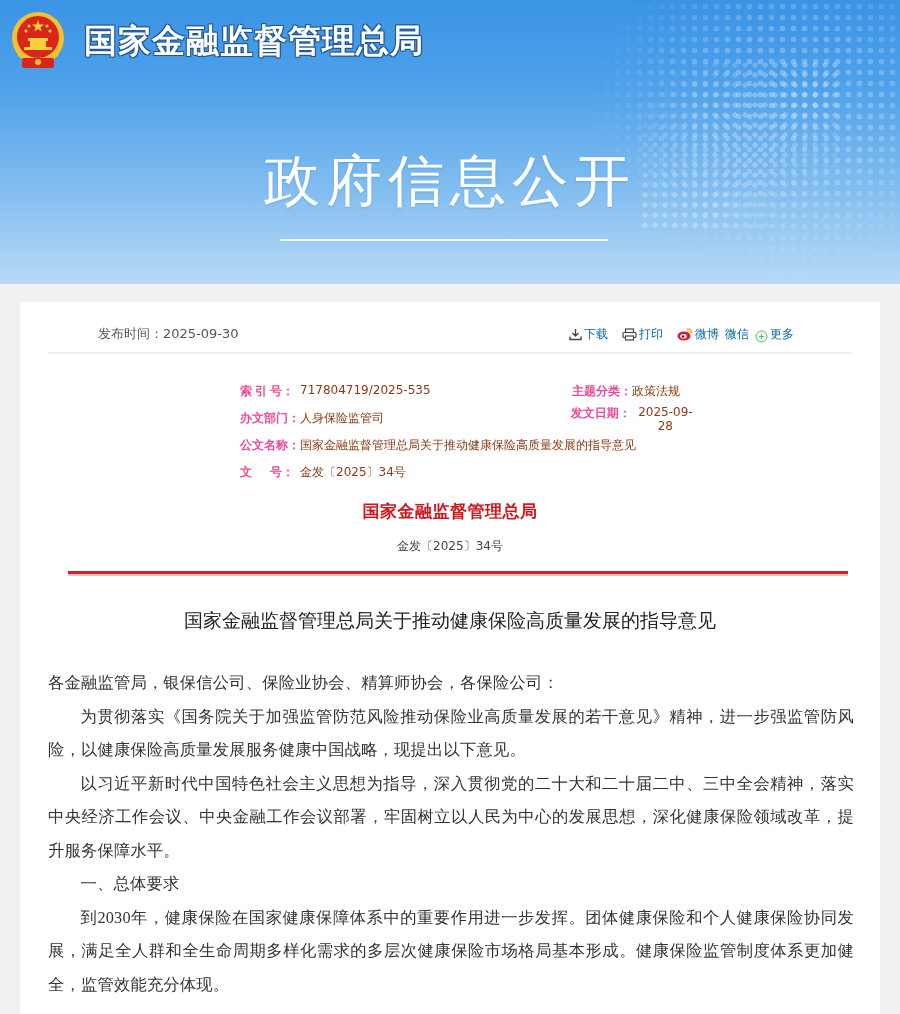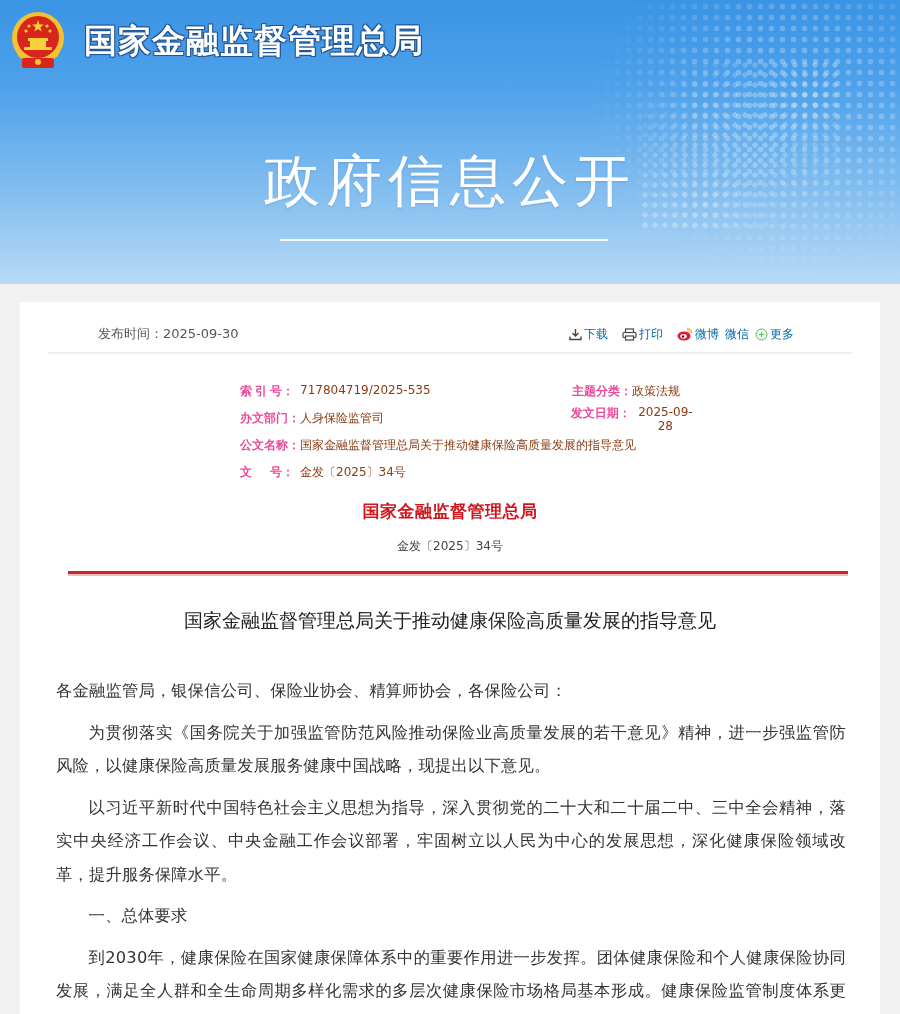--- a/index.html
+++ b/index.html
@@ -57,21 +57,21 @@
     }
     .meta-bar {
       position: absolute; left: 28px; right: 28px; top: 14px; height: 38px;
       border-bottom: 2px solid #eeeeee;
       display: flex; align-items: center; justify-content: space-between;
     }
     .pub-date { font-size: 13px; color: #555; margin-left: 50px; }
     .actions { display: flex; align-items: center; font-size: 12px; color: #0369a1; margin-right: 58px; }
     .action { display: flex; align-items: center; margin-left: 14px; cursor: pointer; }
     .action svg { margin-right: 2px; }
-    .action.tight { margin-left: 6px; }
+    .action.tight { margin-left: 6px; align-items: flex-end; }
 
     .info-table {
       position: absolute; left: 220px; top: 76px; width: 460px;
       font-size: 12px;
     }
     .info-row { display: flex; height: 27px; align-items: center; }
     .info-left { display: flex; width: 332px; }
     .info-right { display: flex; text-align: center; }
     .lbl { font-weight: bold; color: #ec4899; white-space: pre; font-family: Liberation Serif, serif; }
     .lbl.w { width: 60px; }
@@ -93,21 +93,21 @@
     }
 
     .doc-title {
       position: absolute; left: 0; width: 860px; top: 306px;
       text-align: center; font-size: 19px; color: #222;
     }
     .body-text {
       position: absolute; left: 28px; width: 806px; top: 364px;
       font-size: 16.3px; line-height: 33.5px; color: #333; letter-spacing: 0.2px;
     }
-    .body-text p { margin: 8px; text-align: justify; }
+    .body-text p { margin: 0; text-align: justify; font-family: Liberation Serif, serif; }
     .body-text p.indent { text-indent: 2em; }
   </style>
 </head>
 <body>
 
 <div class="banner">
   <div class="dots"></div>
   <div class="dots2"></div>
 
   <div class="logo-row">

